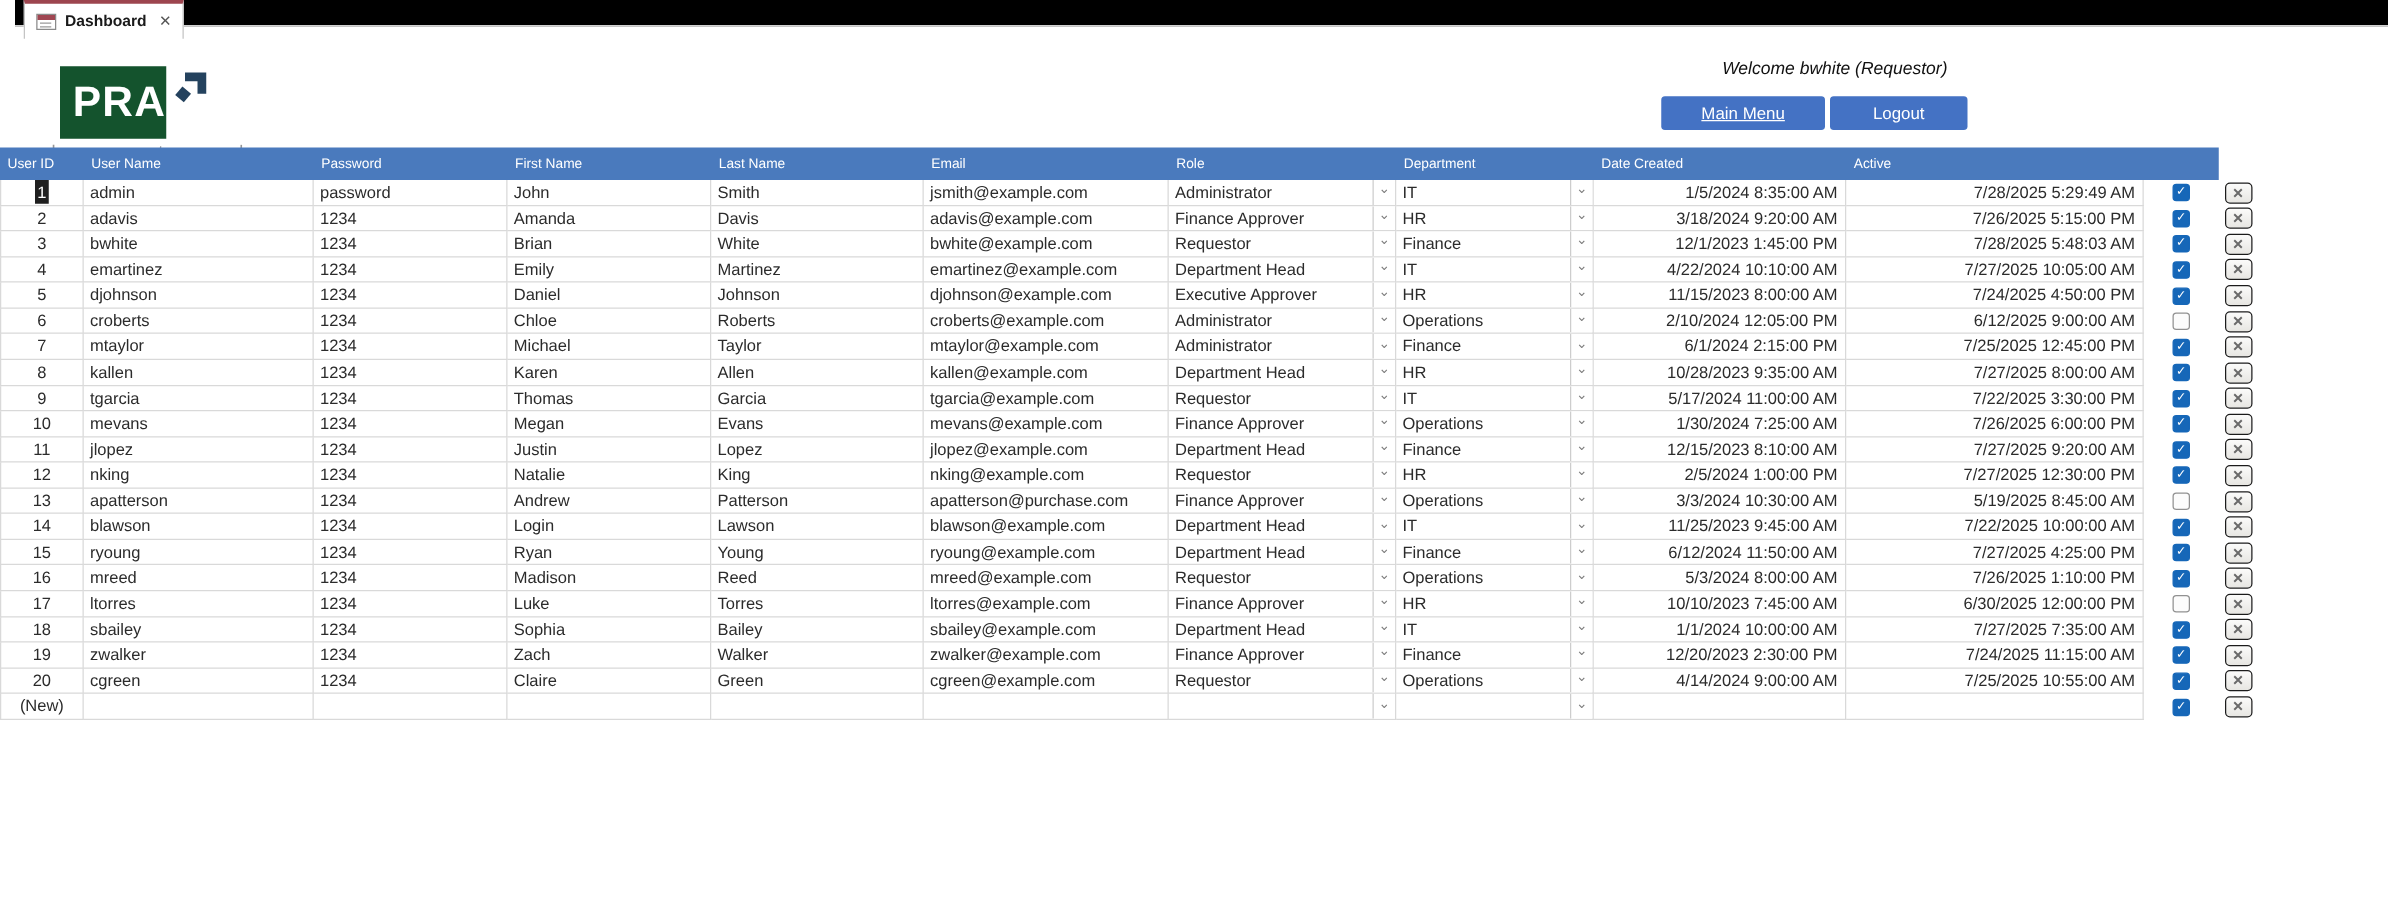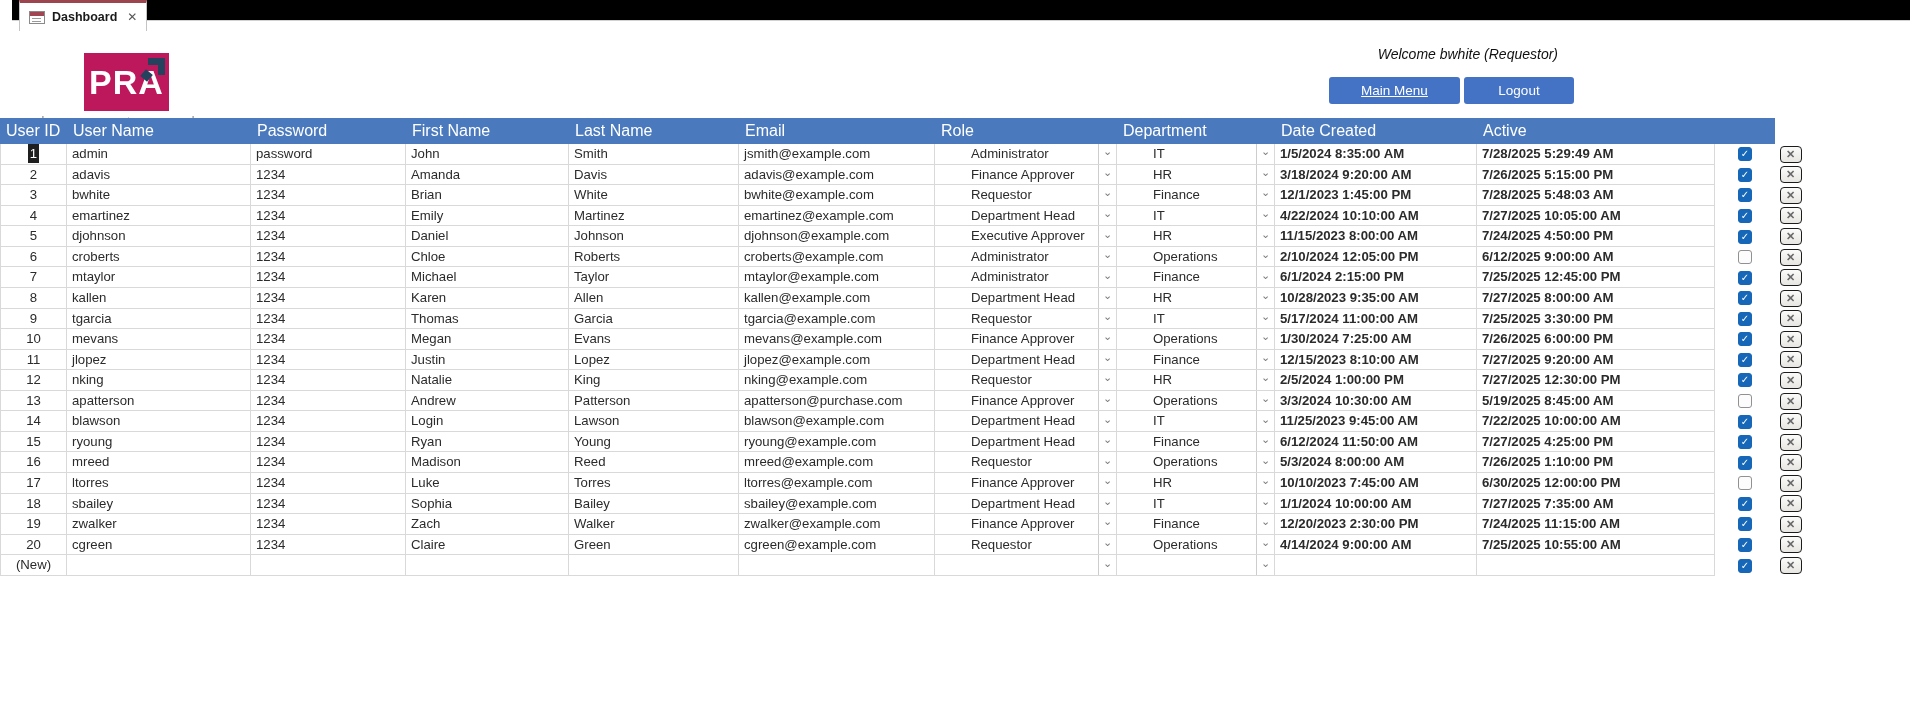--- a/index.html
+++ b/index.html
@@ -15,50 +15,50 @@
          padding:0 9px; z-index:2; }
   .tab-label { font-size:12.5px; font-weight:bold; color:#1a1a1a; white-space:nowrap; }
   .tab-close { color:#555; font-size:12px; line-height:1; margin-left:3px; cursor:default; }
   .form-icon { width:16px; height:13px; border:1px solid #8a8a8a; background:#fff; position:relative; }
   .form-icon::before { content:""; position:absolute; left:0; top:0; width:100%; height:4px; background:#a04652; }
   .form-icon::after { content:""; position:absolute; left:2px; top:6px; width:9px; height:1px;
                       background:#9a9a9a; box-shadow:0 3px 0 #9a9a9a; }
 
   
   .logo-box { position:absolute; left:48px; top:53px; width:85px; height:58px;
-              background:#be185d; color:#fff; display:flex; align-items:center;
-              justify-content:center; font-size:34px; font-weight:bold; letter-spacing:1px;margin-left:36px; }
+              background:#14532d; color:#fff; display:flex; align-items:center;
+              justify-content:flex-end; font-size:34px; font-weight:bold; letter-spacing:1px; }
   .logo-arrow { position:absolute; left:139px; top:55px; }
   .logo-sub { position:absolute; left:11px; top:114px; font-size:14.5px; color:#969696; letter-spacing:.5px; white-space:nowrap; }
   .resize-dash { position:absolute; left:2px; top:127px; width:6px; height:2px; background:#666; }
 
   .welcome { position:absolute; top:46px; right:352px; font-style:italic; font-size:14px; color:#111; white-space:nowrap; }
   .btn { position:absolute; top:77px; height:27px; background:#4472c4; color:#fff;
          font-size:13.5px; border:none; border-radius:3px; display:flex; align-items:center;
          justify-content:center; cursor:pointer; font-family:inherit; }
   .btn-mainmenu { left:1329px; width:131px;text-decoration:underline; }
   .btn-logout  { left:1464px; width:110px; }
 
   
   .thead { position:absolute; top:118px; left:0; width:1775px; height:26px; background:#4a7abd;
            display:grid; grid-template-columns:67px 184px 155px 163px 170px 196px 182px 158px 202px 238px 60px; }
-  .hcell { color:#fff; font-size:16px; line-height:26px; padding-left:6px; white-space:nowrap; overflow:hidden; }
+  .hcell { color:#fff; font-size:11px; line-height:26px; padding-left:6px; white-space:nowrap; overflow:hidden; }
 
   .tbody { position:absolute; top:144px; left:0; width:1806px; }
   .trow { display:grid; height:20.57px;
           grid-template-columns:67px 184px 155px 163px 170px 196px 182px 158px 202px 238px 60px 31px; }
   .cell { border-right:1px solid #d9d9d9; border-bottom:1px solid #d9d9d9;
           font-size:13.2px; line-height:19px; color:#2b2b2b; white-space:nowrap;
           overflow:hidden; padding:0 5px; }
   .c-id { border-left:1px solid #d9d9d9; text-align:center; padding:0 2px; }
   .idtext { display:inline-block; padding:0 2px; }
   .idtext.sel { background:#1f1f1f; color:#fff; }
-  .c-date { text-align:left; padding-right:6px;font-weight:bold; }
+  .c-date { text-align:right; padding-right:6px; }
   .c-combo { display:flex; padding:0; }
-  .c-combo .ctext { flex:1 1 auto; padding:0 5px; white-space:nowrap; overflow:hidden;margin-left:31px; }
+  .c-combo .ctext { flex:1 1 auto; padding:0 5px; white-space:nowrap; overflow:hidden; }
   .ddbtn { flex:0 0 18px; border-left:1px solid #cdcdcd; background:#fff; color:#7a7a7a;
            font-size:11px; display:flex; align-items:center; justify-content:center;
            line-height:1; cursor:pointer; padding-bottom:4px; }
   .c-plain-end { border:none; display:flex; align-items:center; justify-content:center; padding:0; }
   .checkbox { width:14px; height:14px; border-radius:3px; border:1px solid #919191;
               background:#fcfcfc; color:#fff; font-size:10px; line-height:12px;
               text-align:center; cursor:pointer; }
   .checkbox.checked { background:#1667b8; border-color:#1667b8; }
   .delbtn { width:22px; height:17px; border:1px solid #1c1c1c; border-radius:4px;
             background:linear-gradient(#fbfbfa,#e7e6e2); color:#6a6a6a; font-size:11px;
@@ -306,21 +306,21 @@
     <div class="cell">tgarcia@example.com</div>
     <div class="cell c-combo">
       <span class="ctext">Requestor</span>
       <span class="ddbtn">⌄</span>
     </div>
     <div class="cell c-combo">
       <span class="ctext">IT</span>
       <span class="ddbtn">⌄</span>
     </div>
     <div class="cell c-date">5/17/2024 11:00:00 AM</div>
-    <div class="cell c-date">7/25/2025 3:30:00 PM</div>
+    <div class="cell c-date">7/22/2025 3:30:00 PM</div>
     <div class="cell c-plain-end">
       <span class="checkbox checked">✓</span>
     </div>
     <div class="cell c-plain-end">
       <button class="delbtn">✕</button>
     </div>
   </div>
     <div class="trow">
     <div class="cell c-id"><span class="idtext">10</span></div>
     <div class="cell">mevans</div>

